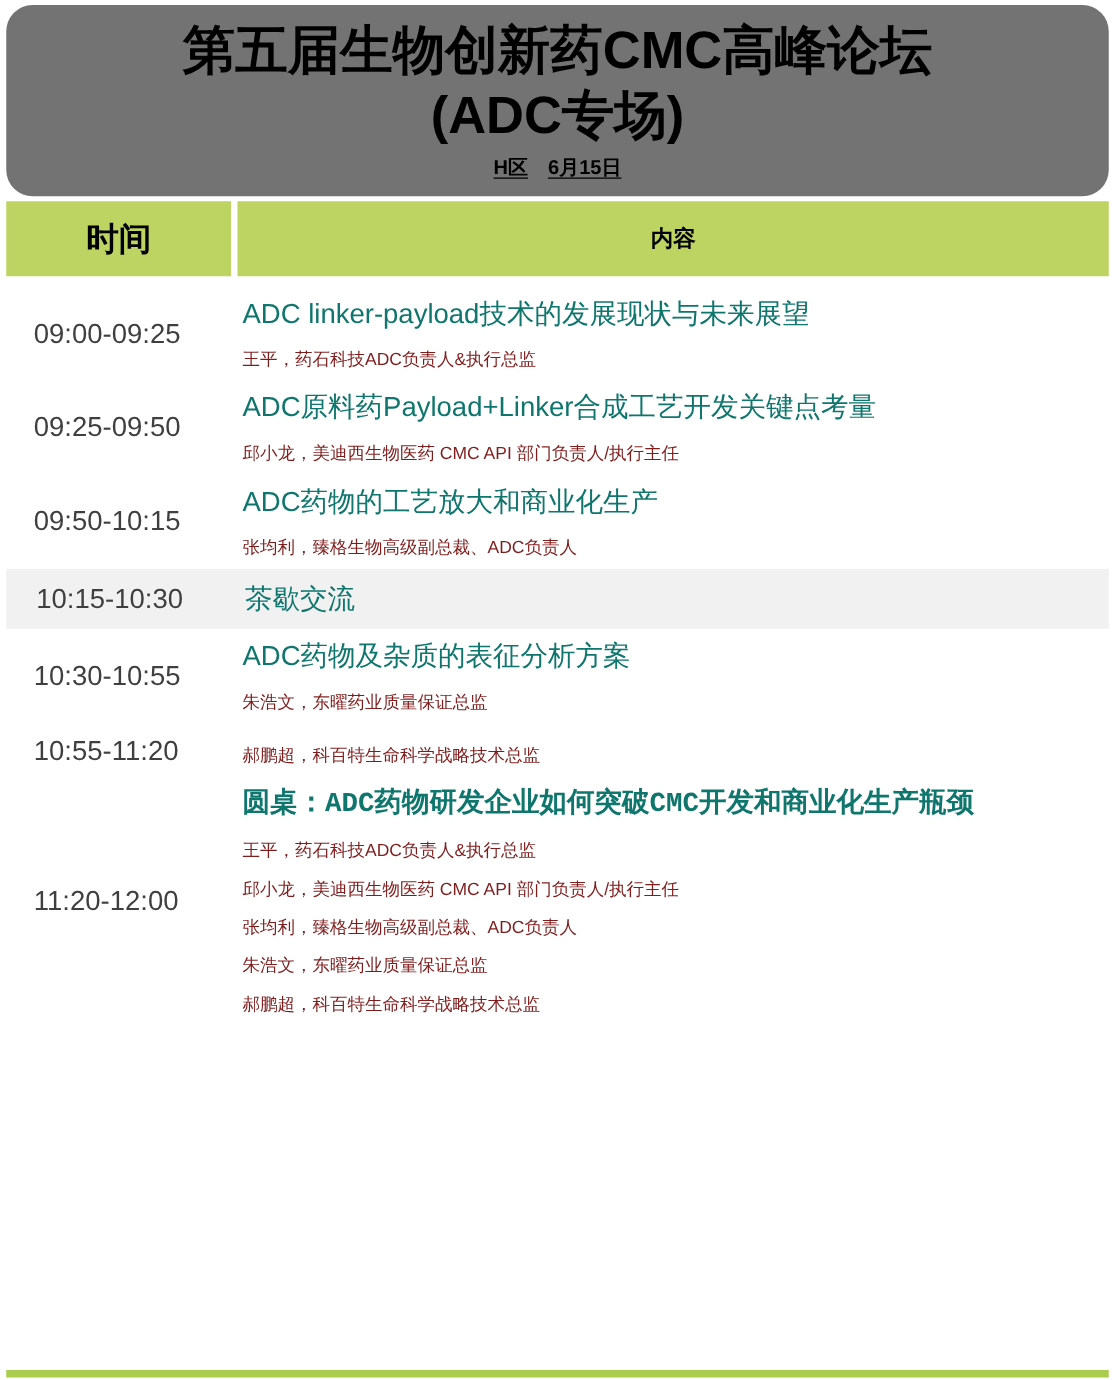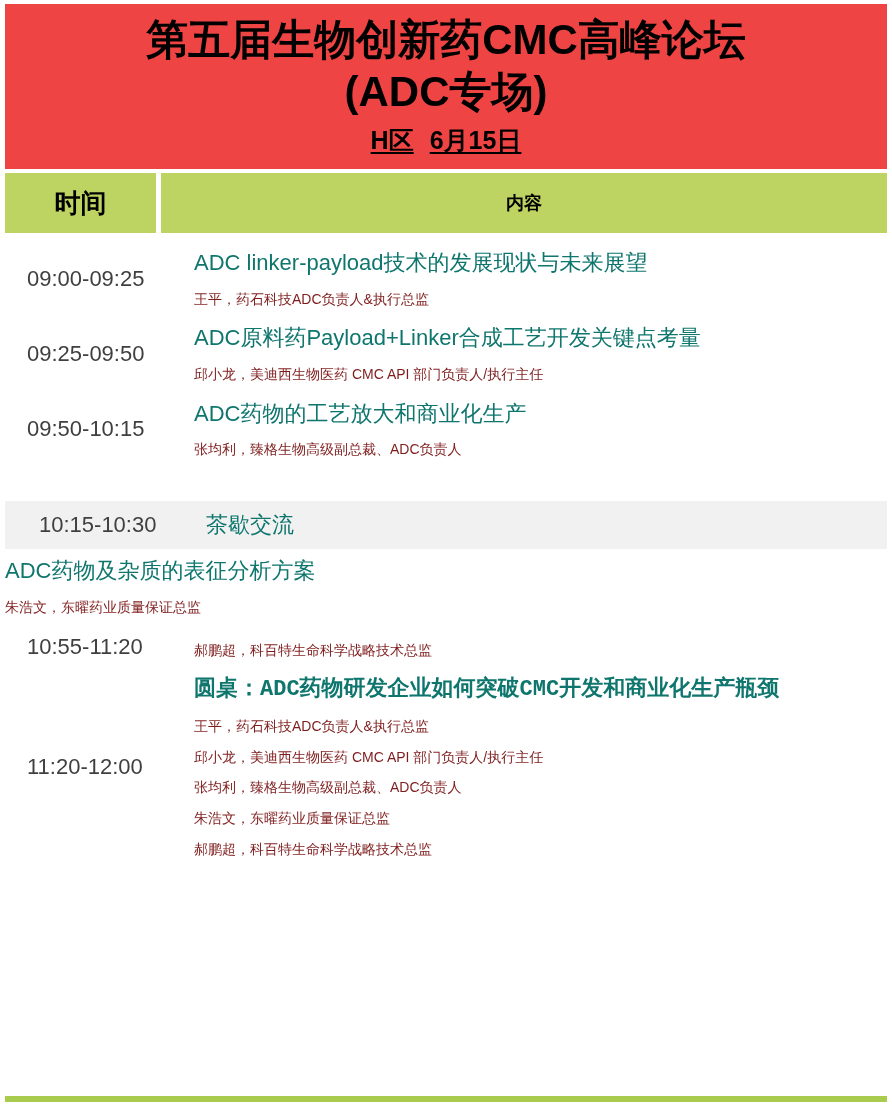--- a/index.html
+++ b/index.html
@@ -19,51 +19,52 @@
   .page {
     width: 892px;
     height: 1104px;
     position: relative;
     box-sizing: border-box;
   }
 
   
   .title-banner {
     margin: 4px 5px 0 5px;
-    background: #ef4444;
+    background: #737373;
     padding: 10px 20px 12px 20px;
     box-sizing: border-box;
     text-align: center;
+    border-radius: 21px;
   }
   .title-line {
     font-size: 42px;
     font-weight: bold;
     line-height: 1.24;
     color: #000000;
     letter-spacing: 0px;
   }
   .title-sub {
     margin-top: 6px;
-    font-size: 25px;
+    font-size: 16px;
     font-weight: bold;
     color: #000000;
     text-decoration: underline;
     text-underline-offset: 3px;
   }
   .title-sub .venue { margin-right: 16px; }
 
   
   .col-header {
     margin: 4px 5px 0 5px;
     display: flex;
     background: transparent;
     height: 60px;
   }
   .col-header .ch-time {
-    width: 151px;
+    width: 180px;
     background: #bdd362;
     display: flex;
     align-items: center;
     justify-content: center;
     font-size: 26px;
     font-weight: bold;
     color: #000;
   }
   .col-header .ch-gap {
     width: 5px;
@@ -85,22 +86,21 @@
     margin: 0 5px;
     padding-top: 8px;
   }
   .row {
     display: flex;
     align-items: center;
     padding: 6px 0 6px 0;
   }
   .row.break-row {
     background: #f1f1f1;
-    padding: 8px 0 8px 12px;
-    margin-top: 34px;
+    padding: 8px 0 8px 2px;
   }
   .row .time {
     width: 189px;
     flex: 0 0 189px;
     box-sizing: border-box;
     padding-left: 22px;
     font-size: 22px;
     line-height: 1.45;
     color: #3f3f3f;
     white-space: nowrap;
@@ -183,20 +183,21 @@
           </div>
         </div>
       </div>
       <div class="row break-row">
         <div class="time">10:15-10:30</div>
         <div class="content">
           <div class="topic">茶歇交流</div>
         </div>
       </div>
       <div class="row">
+        <div class="time">10:30-10:55</div>
         <div class="content">
           <div class="topic">ADC药物及杂质的表征分析方案</div>
           <div class="speakers">
             <div class="speaker">朱浩文，东曜药业质量保证总监</div>
           </div>
         </div>
       </div>
       <div class="row">
         <div class="time">10:55-11:20</div>
         <div class="content">

